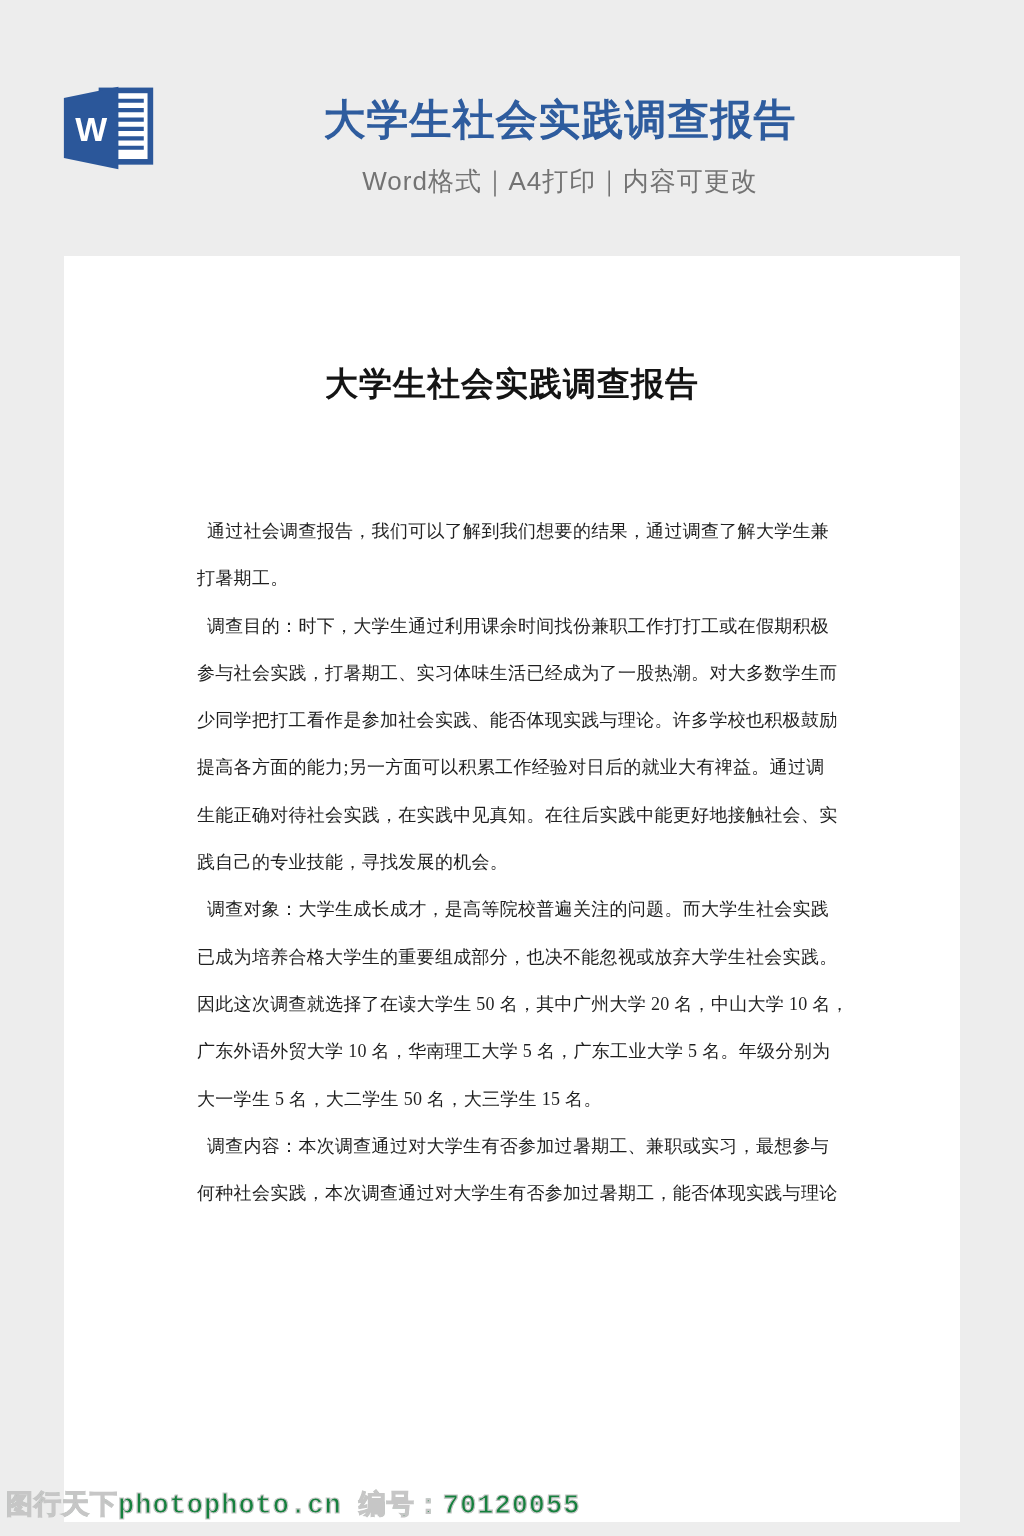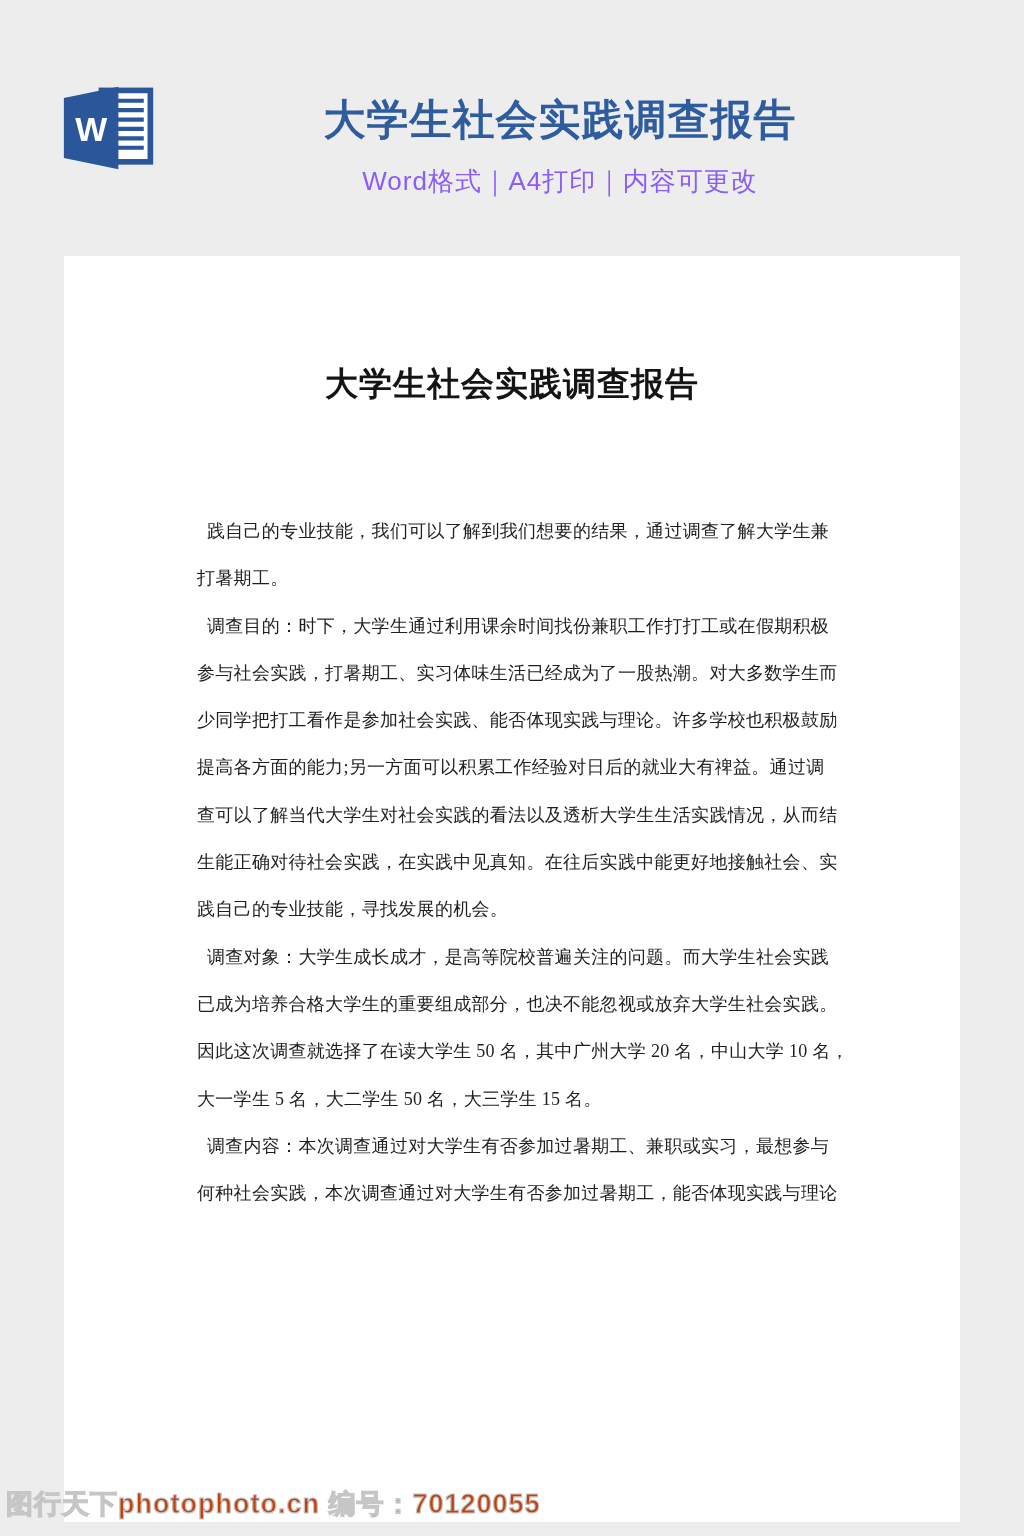--- a/index.html
+++ b/index.html
@@ -43,21 +43,21 @@
     font-weight: 700;
     color: #2E5C9E;
     letter-spacing: 1px;
     white-space: nowrap;
   }
   .hdr-sub {
     margin-top: 16px;
     font-family: "Liberation Sans", "DejaVu Sans", sans-serif;
     font-size: 26px;
     font-weight: 400;
-    color: #8b5cf6;
+    color: #737373;
     letter-spacing: 1px;
     white-space: nowrap;
   }
 
   
   .page {
     position: absolute;
     left: 64px; top: 256px;
     width: 896px; height: 1266px;
     background: #ffffff;
@@ -90,25 +90,25 @@
     white-space: nowrap;
   }
   .line.first {
     text-indent: 0.55em;
   }
 
   
   .watermark {
     position: absolute;
     left: 6px; top: 1486px;
-    font-family: Liberation Sans, sans-serif;
+    font-family: Liberation Mono, monospace;
     font-size: 27px;
     font-weight: 700;
     letter-spacing: 1px;
-    color: #c2410c;
+    color: #15803d;
     -webkit-text-stroke: 1.2px #c6c6c6;
     white-space: nowrap;
   }
 </style>
 </head>
 <body>
 
 <div class="canvas">
 
   <header class="hdr">
@@ -129,32 +129,32 @@
     </div>
     <div class="hdr-text">
       <div class="hdr-title">大学生社会实践调查报告</div>
       <div class="hdr-sub">Word格式｜A4打印｜内容可更改</div>
     </div>
   </header>
 
   <main class="page">
     <h1 class="doc-title">大学生社会实践调查报告</h1>
     <div class="doc-body">
-        <div class="line first">践自己的专业技能，我们可以了解到我们想要的结果，通过调查了解大学生兼</div>
+        <div class="line first">通过社会调查报告，我们可以了解到我们想要的结果，通过调查了解大学生兼</div>
         <div class="line">打暑期工。</div>
         <div class="line first">调查目的：时下，大学生通过利用课余时间找份兼职工作打打工或在假期积极</div>
         <div class="line">参与社会实践，打暑期工、实习体味生活已经成为了一股热潮。对大多数学生而</div>
         <div class="line">少同学把打工看作是参加社会实践、能否体现实践与理论。许多学校也积极鼓励</div>
         <div class="line">提高各方面的能力;另一方面可以积累工作经验对日后的就业大有禆益。通过调</div>
-        <div class="line">查可以了解当代大学生对社会实践的看法以及透析大学生生活实践情况，从而结</div>
         <div class="line">生能正确对待社会实践，在实践中见真知。在往后实践中能更好地接触社会、实</div>
         <div class="line">践自己的专业技能，寻找发展的机会。</div>
         <div class="line first">调查对象：大学生成长成才，是高等院校普遍关注的问题。而大学生社会实践</div>
         <div class="line">已成为培养合格大学生的重要组成部分，也决不能忽视或放弃大学生社会实践。</div>
         <div class="line">因此这次调查就选择了在读大学生 50 名，其中广州大学 20 名，中山大学 10 名，</div>
+        <div class="line">广东外语外贸大学 10 名，华南理工大学 5 名，广东工业大学 5 名。年级分别为</div>
         <div class="line">大一学生 5 名，大二学生 50 名，大三学生 15 名。</div>
         <div class="line first">调查内容：本次调查通过对大学生有否参加过暑期工、兼职或实习，最想参与</div>
         <div class="line">何种社会实践，本次调查通过对大学生有否参加过暑期工，能否体现实践与理论</div>
       </div>
   </main>
 
   <div class="watermark">图行天下photophoto.cn 编号：70120055</div>
 
 </div>
 

